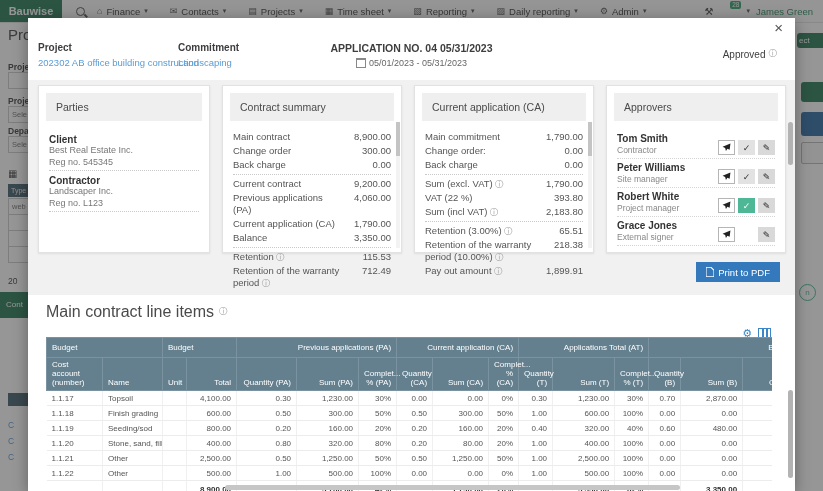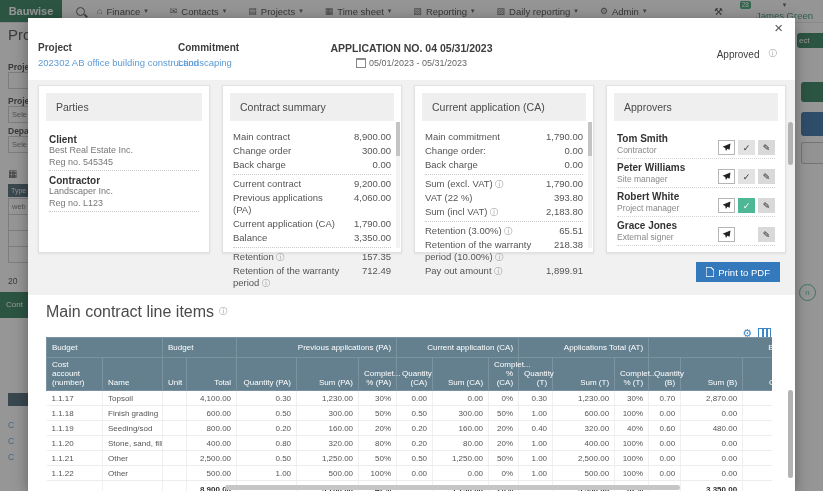--- a/index.html
+++ b/index.html
@@ -14,21 +14,21 @@
   .nav-items{display:flex;align-items:center;gap:22px;font-size:9.5px;color:#3d3d3d;}
   .nav-item{display:flex;align-items:center;gap:4px;cursor:pointer;white-space:nowrap;}
   .nav-ico{font-size:9px;color:#555;}
   .caret{font-size:7px;color:#555;}
   .nav-right{margin-left:auto;display:flex;align-items:center;gap:10px;padding-right:10px;font-size:9.5px;}
   .wrench{font-size:10px;color:#444;}
   .avatar{width:13px;height:13px;position:relative;}
   .avatar .head{width:5px;height:5px;border-radius:50%;background:#3c5f77;margin:0 auto;}
   .avatar .bod{width:11px;height:6px;border-radius:5px 5px 0 0;background:#3c5f77;margin:1px auto 0;}
   .badge{position:absolute;top:-4px;right:-5px;background:#36a46f;color:#fff;font-size:6.5px;padding:0 2px;border-radius:2px;line-height:8px;}
-  .username{color:#2f8c63;display:flex;align-items:center;gap:1px;flex-direction:column;}
+  .username{color:#2f8c63;display:flex;align-items:center;gap:6px;}
   .bg-title{position:absolute;top:26px;left:8px;font-size:15px;color:#4a4a4a;width:22px;overflow:hidden;white-space:nowrap;}
   .bg-frag{position:absolute;left:8px;width:20px;overflow:hidden;white-space:nowrap;font-size:8.5px;color:#444;}
   .bg-box{position:absolute;left:8px;width:20px;height:15px;border:1px solid #ccc;border-right:none;background:#fff;font-size:7.5px;color:#777;line-height:15px;padding-left:3px;overflow:hidden;}
   .bg-darkbar{position:absolute;left:8px;width:20px;height:13px;background:#44606e;color:#eee;font-size:7px;line-height:13px;padding-left:3px;overflow:hidden;}
   .bg-green-btn{position:absolute;left:0;top:292px;width:28px;height:26px;background:#2a7a58;color:#fff;font-size:8px;line-height:26px;padding-left:6px;overflow:hidden;}
   .bg-blue{color:#5b9bd5!important;}
   .bgr-btn{position:absolute;overflow:hidden;}
   
   .overlay{position:absolute;inset:0;background:rgba(45,45,45,0.5);z-index:5;}
   .modal{position:absolute;left:28px;top:18px;width:767px;height:473px;background:#f1f1f1;z-index:10;
@@ -36,21 +36,21 @@
   .modal-header{position:relative;height:62px;background:#fff;}
   .close-x{position:absolute;top:2px;right:12px;font-size:15px;color:#555;cursor:pointer;line-height:15px;}
   .mh-label{font-size:10px;font-weight:bold;color:#3d3d3d;}
   .mh-link{font-size:9.5px;color:#5b9bd5;margin-top:4px;cursor:pointer;}
   .mh-left{position:absolute;left:10px;top:24px;}
   .mh-commit{position:absolute;left:150px;top:24px;}
   .mh-center{position:absolute;left:0;right:0;top:24px;text-align:center;}
   .mh-apptitle{font-size:10.5px;font-weight:bold;color:#3d3d3d;}
   .mh-date{font-size:9px;color:#666;margin-top:4px;display:inline-flex;align-items:center;gap:3px;}
   .cal{display:inline-block;width:8px;height:7px;border:1px solid #888;border-top:2px solid #888;}
-  .mh-status{position:absolute;right:18px;top:30px;font-size:10px;color:#3d3d3d;display:flex;gap:9px;align-items:center;}
+  .mh-status{position:absolute;right:18px;top:30px;font-size:10px;color:#3d3d3d;display:flex;gap:3px;align-items:center;}
   .info{color:#9a9a9a;font-size:8.5px;font-style:normal;}
   
   .cards{position:absolute;left:10px;top:67px;display:flex;gap:12px;}
   .card{background:#fff;border:1px solid #e2e2e2;box-shadow:0 1px 2px rgba(0,0,0,.08);height:168px;position:relative;box-sizing:border-box;}
   .card.w1{width:172px;}.card.w2{width:180px;}
   .card-title{margin:7px;background:#efefef;font-size:10.5px;color:#4a4a4a;padding:8px 10px;}
   .card-body{padding:2px 10px 0 10px;font-size:9.5px;color:#555;}
   .kv{display:flex;justify-content:space-between;align-items:flex-start;line-height:12px;padding:1px 0;}
   .kv .k{max-width:70%;}
   .kv .v{text-align:right;white-space:nowrap;}
@@ -255,21 +255,21 @@
             <span class="k">Current application (CA)</span>
             <span class="v">1,790.00</span>
           </div>
           <div class="kv">
             <span class="k">Balance</span>
             <span class="v">3,350.00</span>
           </div>
           <div class="dotted"></div>
           <div class="kv">
             <span class="k">Retention<span class="info"> ⓘ</span></span>
-            <span class="v">157.35</span>
+            <span class="v">115.53</span>
           </div>
           <div class="kv">
             <span class="k">Retention of the warranty period<span class="info"> ⓘ</span></span>
             <span class="v">712.49</span>
           </div>
         </div>
       <div class="card-sb">
           <div class="thumb"></div>
         </div>
     </div>

